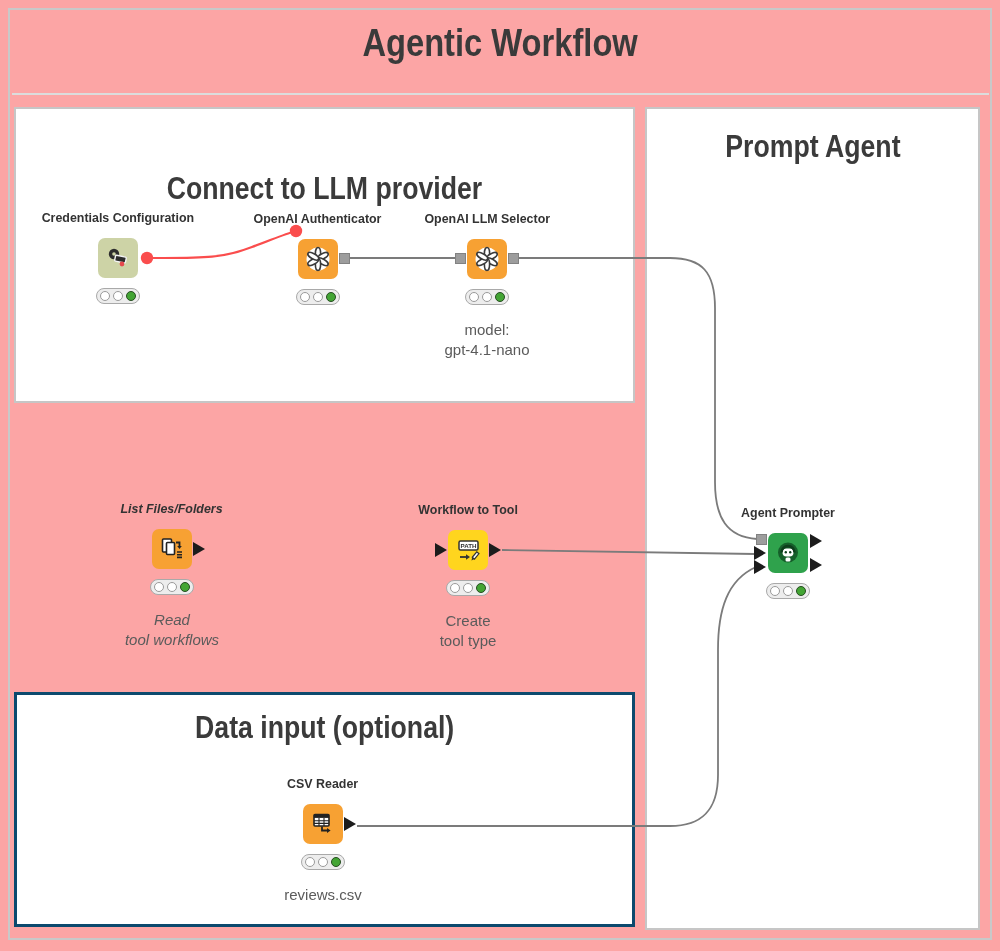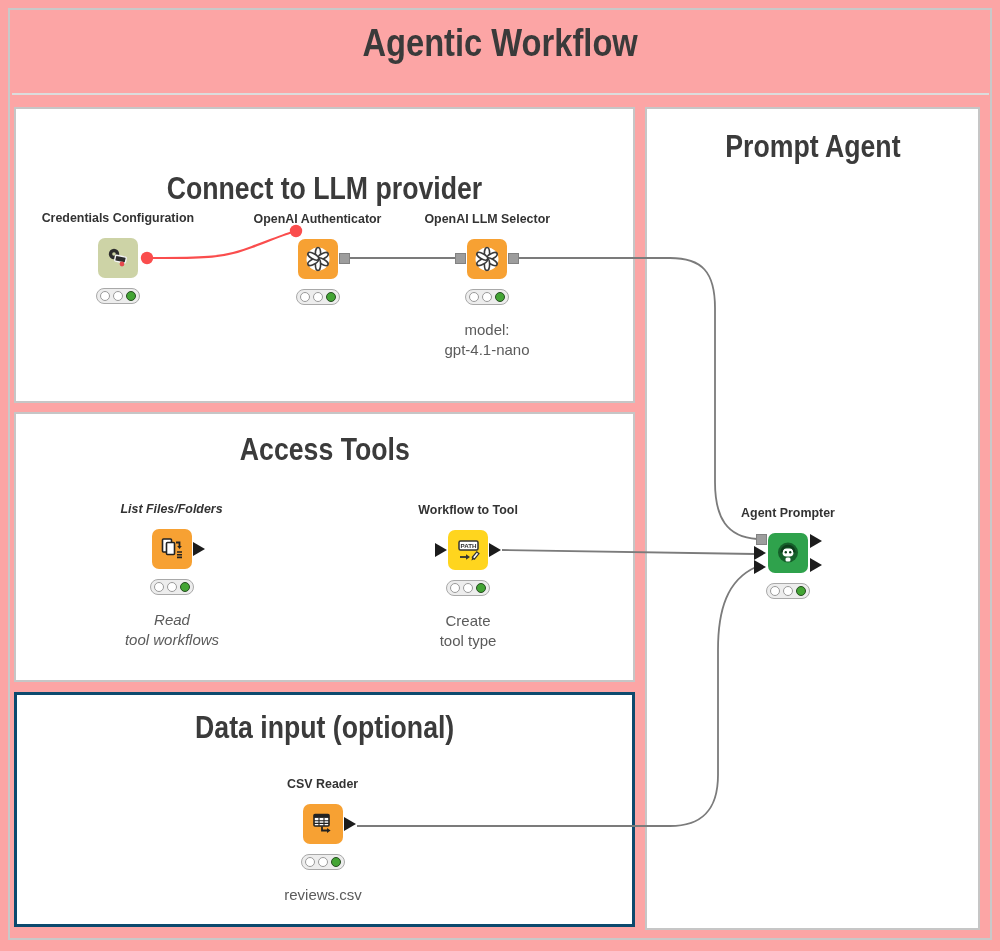--- a/index.html
+++ b/index.html
@@ -81,25 +81,20 @@
 
   <div class="main-title">
     <span class="cond">Agentic Workflow</span>
   </div>
 
   <div class="group-box" id="box-llm">
     <div class="group-title">
       <span class="cond">Connect to LLM provider</span>
     </div>
   </div>
-  <div class="group-box" id="box-tools">
-    <div class="group-title">
-      <span class="cond">Access Tools</span>
-    </div>
-  </div>
   <div class="group-box" id="box-data">
     <div class="group-title">
       <span class="cond">Data input (optional)</span>
     </div>
   </div>
   <div class="group-box" id="box-agent">
     <div class="group-title">
       <span class="cond">Prompt Agent</span>
     </div>
   </div>

